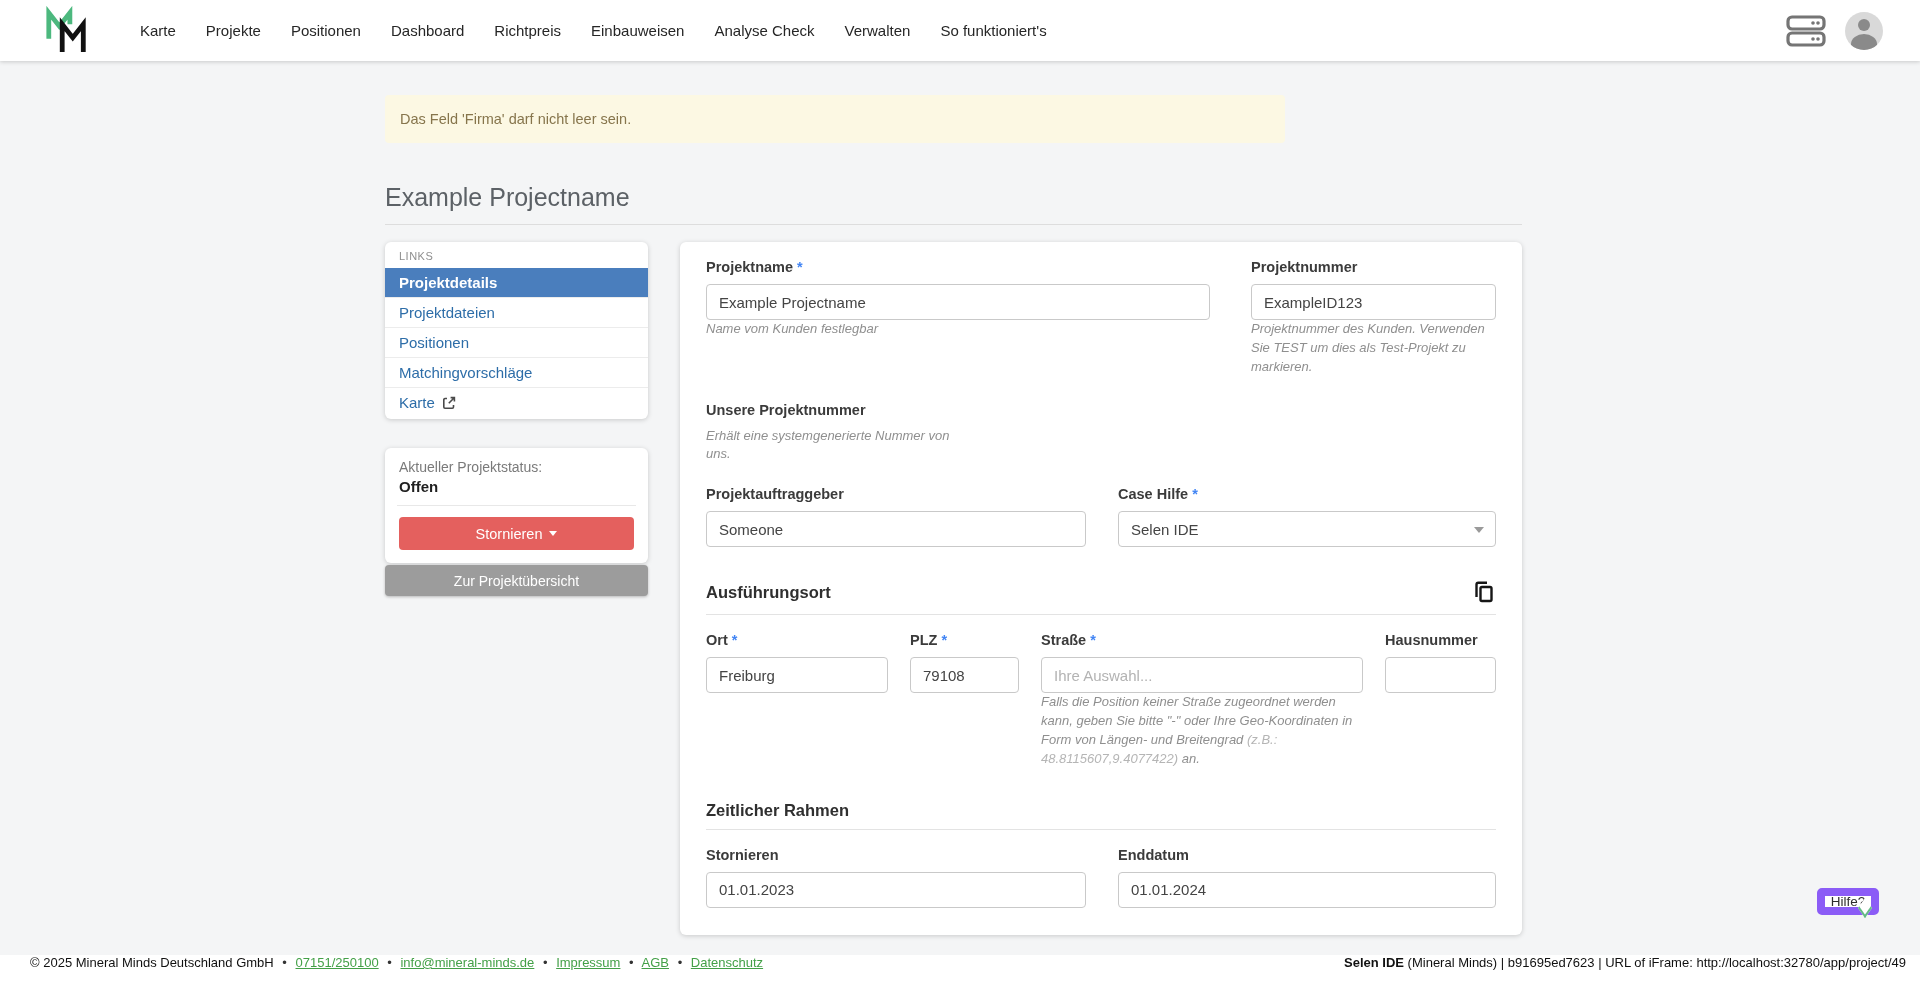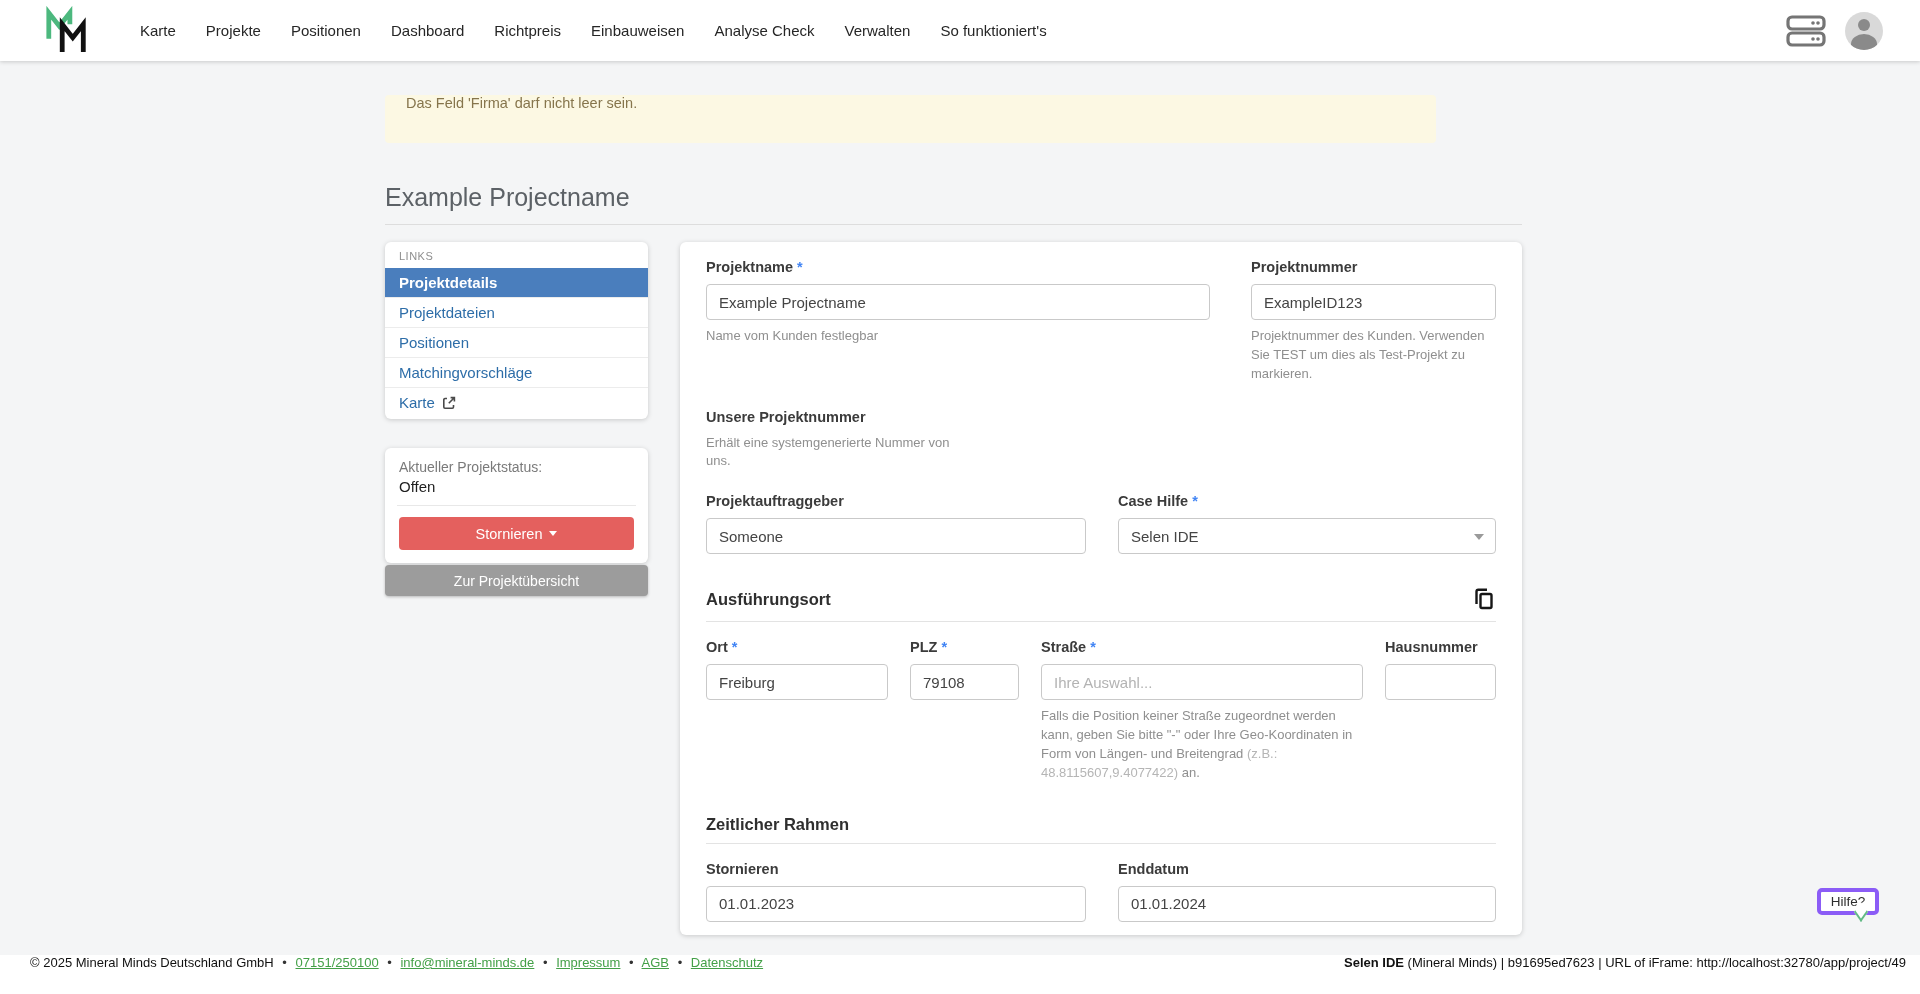--- a/index.html
+++ b/index.html
@@ -27,23 +27,23 @@
   .server-icon { width:42px; height:34px; cursor:pointer; }
   .avatar {
     width:38px; height:38px; border-radius:50%; background:#d9d9d9;
     position:relative; overflow:hidden; cursor:pointer;
   }
   .avatar .head { position:absolute; top:7px; left:13px; width:12px; height:12px; border-radius:50%; background:#8a8a8a; }
   .avatar .body { position:absolute; top:22px; left:6px; width:26px; height:20px; border-radius:50% 50% 0 0; background:#8a8a8a; }
 
   
   .alert {
-    position:absolute; left:385px; top:95px; width:1051px; height:48px;
+    position:absolute; left:385px; top:95px; width:900px; height:48px;
     background:#fcf8e3; border-radius:4px;
-    display:flex; align-items:flex-start; padding-left:21px;
+    display:flex; align-items:center; padding-left:15px;
     font-size:14.5px; color:#86754c;
   }
 
   
   .page-title {
     position:absolute; left:385px; top:183px;
     font-size:25px; font-weight:500; color:#5c6166;
   }
   .title-divider { position:absolute; left:385px; top:224px; width:1137px; height:1px; background:#dddddd; }
 
@@ -60,21 +60,21 @@
     font-size:15px; font-weight:500; color:#2d6da8;
     padding:6px 14px; border-top:1px solid #ececec;
     cursor:pointer; display:flex; align-items:center; gap:7px;
   }
   .link-item.selected { background:#4a7ebd; color:#ffffff; font-weight:600; border-top:none; }
   .ext-icon { width:14px; height:14px; margin-top:1px; }
 
   
   .status-card { position:absolute; left:385px; top:448px; width:263px; padding:11px 14px 13px 14px; }
   .status-label { font-size:14px; color:#7a7a7a; }
-  .status-value { font-size:15px; font-weight:400; color:#1f1f1f; margin-top:3px; }
+  .status-value { font-size:15px; font-weight:700; color:#1f1f1f; margin-top:3px; }
   .status-divider { height:1px; background:#e8e8e8; margin:10px -2px 11px -2px; }
   .btn-cancel {
     width:100%; height:33px; background:#e4605e; color:#fff; border:none; border-radius:4px;
     font-size:14.5px; font-family:inherit; cursor:pointer;
     display:flex; align-items:center; justify-content:center; gap:7px;
   }
   .caret-down {
     width:0; height:0; border-left:4px solid transparent; border-right:4px solid transparent;
     border-top:5px solid #ffffff; display:inline-block;
   }
@@ -95,21 +95,21 @@
   .col-mid    { width:380px; }
   .col-mid2   { width:378px; }
   .field-label { font-size:14.5px; font-weight:600; color:#3b3b3b; margin-bottom:9px; display:block; }
   .req { color:#4285f4; margin-left:4px; font-weight:700; }
   .tinput {
     width:100%; height:36px; border:1px solid #c9c9c9; border-radius:4px;
     padding:0 12px; font-size:15px; color:#444; font-family:inherit; background:#fff;
   }
   .tinput::placeholder { color:#b3b3b3; }
   .tinput:disabled, .tinput.disabled { background:#ececec; color:#555; }
-  .helper { font-size:13px; color:#8f8f8f; margin-top:7px; line-height:1.45; }
+  .helper { font-size:13px; color:#8f8f8f; line-height:1.45;font-style:italic; }
   .helper .light { color:#b5b5b5; }
   .fake-select {
     width:100%; height:36px; border:1px solid #c9c9c9; border-radius:4px;
     padding:0 28px 0 12px; font-size:15px; color:#444; background:#fff;
     display:flex; align-items:center; position:relative; cursor:pointer;
   }
   .fake-select .sel-caret {
     position:absolute; right:11px; top:15px;
     width:0; height:0; border-left:5px solid transparent; border-right:5px solid transparent;
     border-top:6px solid #9a9a9a;
@@ -131,21 +131,21 @@
     background:#ffffff; display:flex; align-items:flex-start; justify-content:space-between;
     padding:0 14px 0 30px; font-size:13px; color:#111;
   }
   .footer a { color:#43a047; text-decoration:underline; cursor:pointer; }
   .footer .sep { margin:0 5px; color:#333; }
   .footer-right b { font-weight:700; }
 
   
   .help-bubble {
     position:absolute; left:1817px; top:888px; width:62px; height:27px;
-    background:#fff; border:4px solid #8b5cf6; border-radius:5px;
+    background:#fff; border:8px solid #8b5cf6; border-radius:5px;
     display:flex; align-items:center; justify-content:center;
     font-size:13.5px; font-weight:500; color:#2e2e2e; cursor:pointer; z-index:6;
   }
   .help-bubble::after {
     content:""; position:absolute; bottom:-7px; left:34px;
     width:10px; height:10px; background:#fff;
     border-right:2px solid #63ba85; border-bottom:2px solid #63ba85;
     transform:rotate(45deg) skew(10deg,10deg);
   }
 </style>

